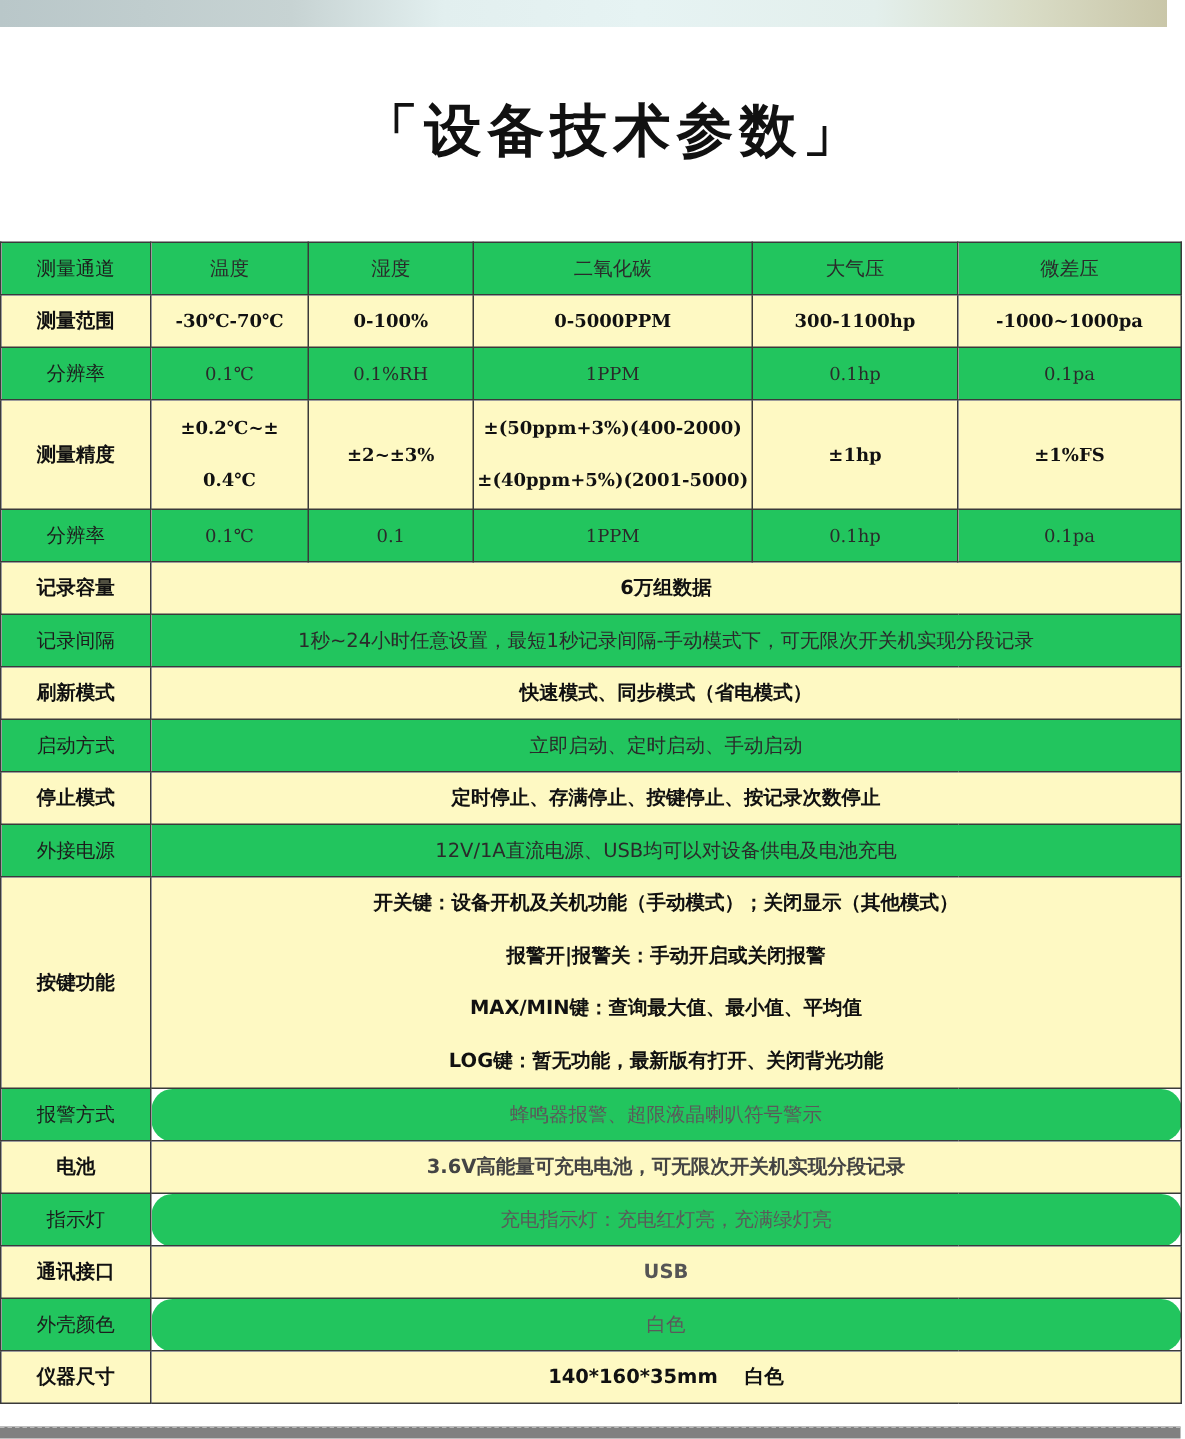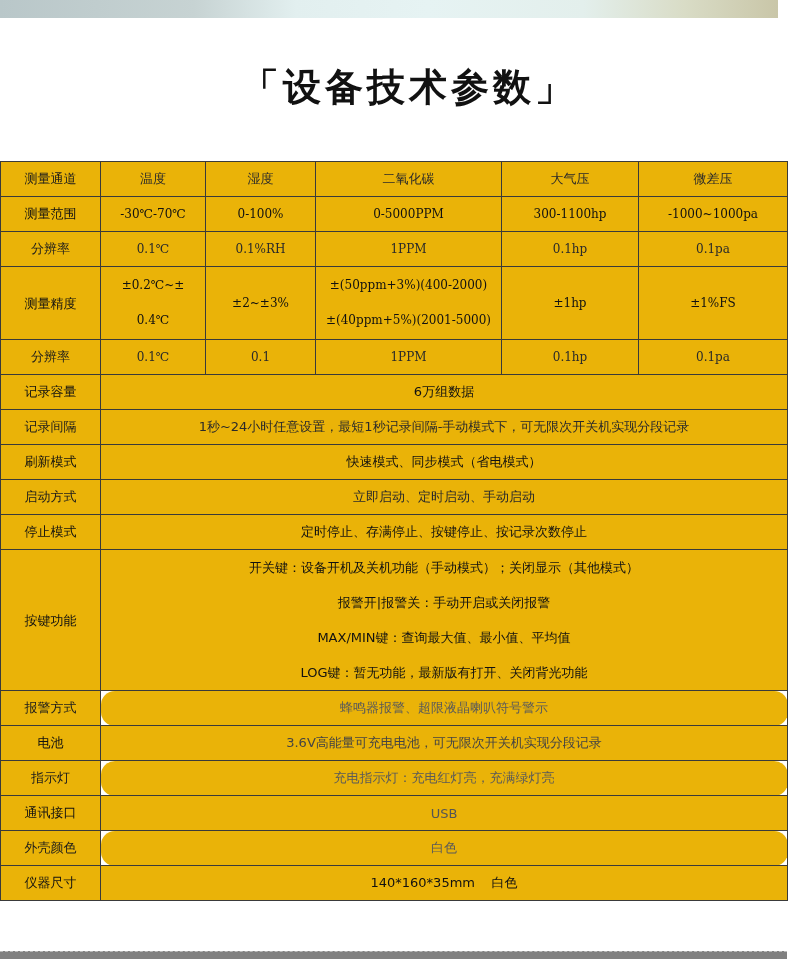--- a/index.html
+++ b/index.html
@@ -21,22 +21,22 @@
   }
   table.spec {
     position: absolute; left: 0; top: 161px;
     width: 787px; border-collapse: collapse; table-layout: fixed;
     font-size: 13px; color: #111;
   }
   table.spec td {
     border: 1.5px solid #3a3a3a; text-align: center; vertical-align: middle;
     padding: 0; height: 34px; overflow: hidden; white-space: nowrap;
   }
-  tr.dark td { background: #eab308; }
-  tr.light td { background: #eab308; }
+  tr.dark td { background: #22c55e; }
+  tr.light td { background: #fef9c3; font-weight: bold; }
   tr.dark td.val { color: #2a2a2a; text-align: center; }
   tr.dark td.val.dim { color: #5a5a5a; border-radius: 14px; }
   tr.dark td.lbl { color: #1c1c1c; }
   td.top { vertical-align: top; }
   .ln { display: block; height: 35px; line-height: 35px; }
   .mono { font-family: "DejaVu Serif", "Liberation Serif", serif; font-size: 12px; margin-top: 23px; }
   .c0 { width: 100px; }
   .c1 { width: 105px; }
   .c2 { width: 110px; }
   .c3 { width: 186px; }
@@ -137,20 +137,24 @@
     <td colspan="5">快速模式、同步模式（省电模式）</td>
   </tr>
   <tr class="dark">
     <td class="lbl">启动方式</td>
     <td colspan="5" class="val">立即启动、定时启动、手动启动</td>
   </tr>
   <tr class="light">
     <td class="lbl">停止模式</td>
     <td colspan="5">定时停止、存满停止、按键停止、按记录次数停止</td>
   </tr>
+  <tr class="dark">
+    <td class="lbl">外接电源</td>
+    <td colspan="5" class="val">12V/1A直流电源、USB均可以对设备供电及电池充电</td>
+  </tr>
 
   <tr class="light">
     <td class="lbl top" style="height:140px;">
           <span class="ln">按键功能</span>
         </td>
     <td colspan="5" class="top">
       <span class="ln">开关键：设备开机及关机功能（手动模式）；关闭显示（其他模式）</span>
       <span class="ln">报警开|报警关：手动开启或关闭报警</span>
       <span class="ln">MAX/MIN键：查询最大值、最小值、平均值</span>
       <span class="ln">LOG键：暂无功能，最新版有打开、关闭背光功能</span>

